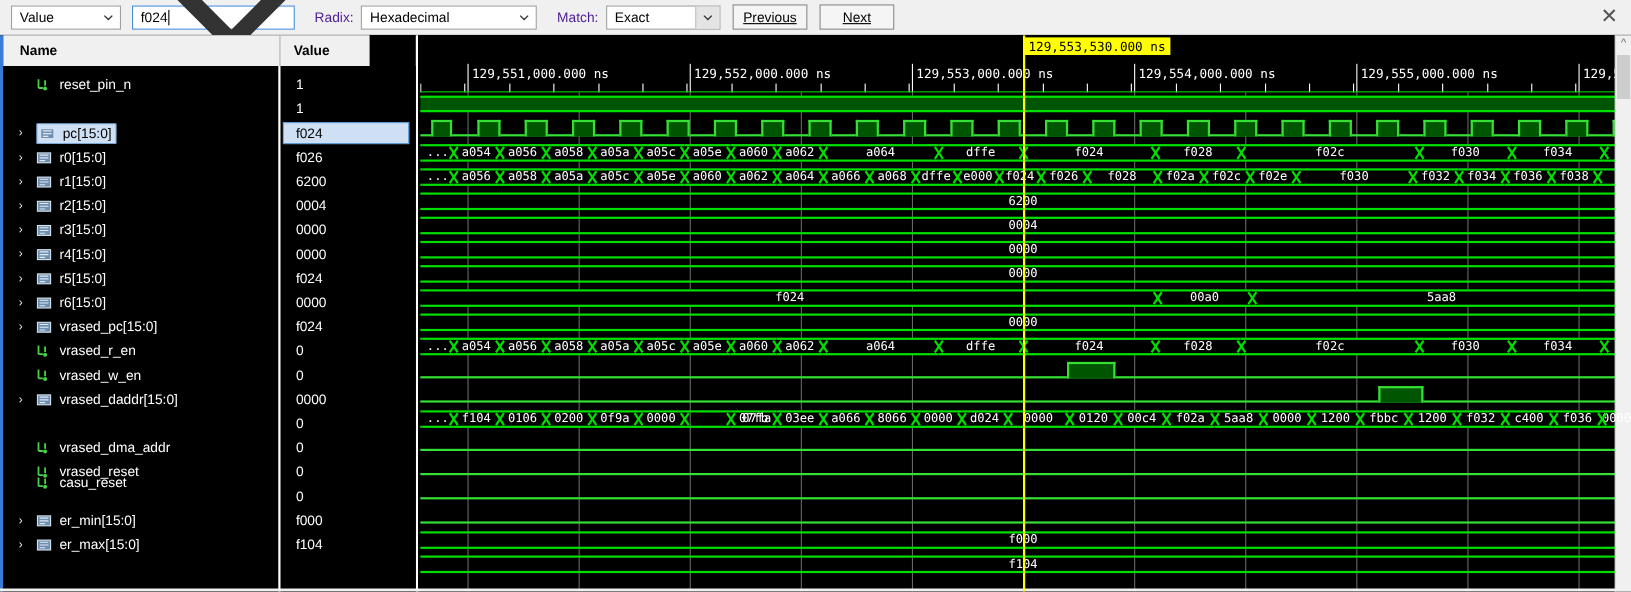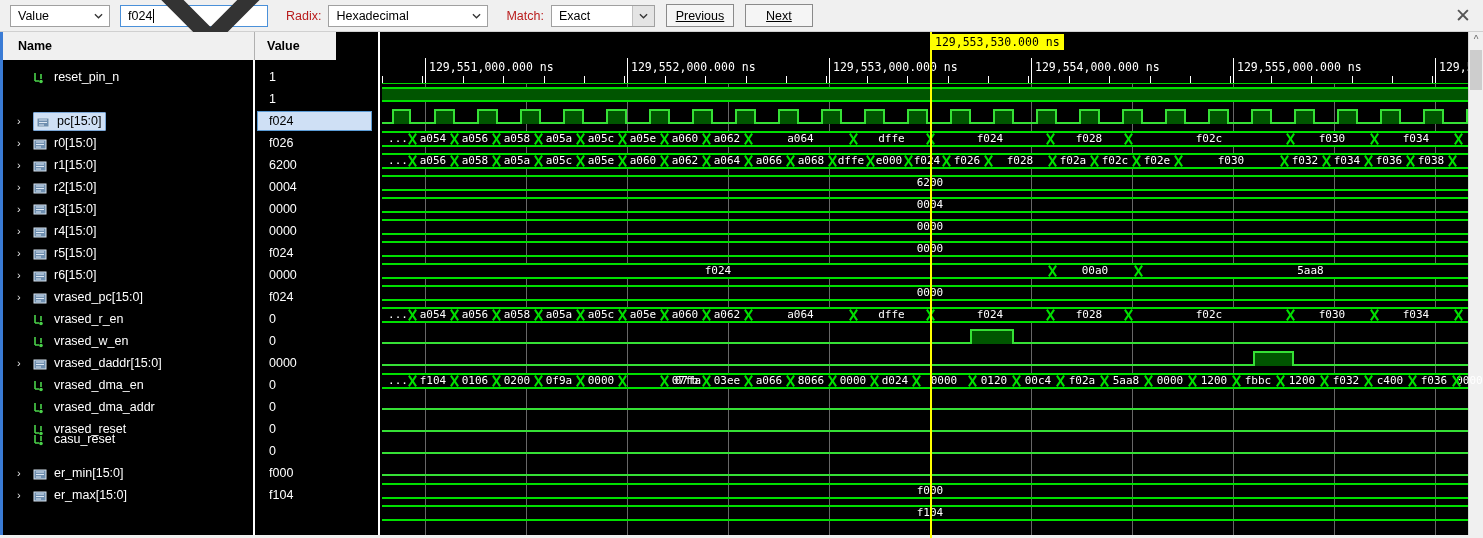--- a/index.html
+++ b/index.html
@@ -72,21 +72,21 @@
     margin-left: 10px;
   }
   .tb-input .cursor {
     display: inline-block;
     width: 1px; height: 14px;
     background: #000;
     margin-left: 1px;
   }
   .tb-label {
     font-size: 12.5px;
-    color: #b91c1c;
+    color: #4c1d95;
     margin-left: 18px;
     margin-right: 7px;
     white-space: nowrap;
   }
   .tb-select-radix { width: 160px; }
   .tb-select-match { width: 104px; }
   .tb-button {
     height: 23px;
     min-width: 68px;
     background: #f5f5f5;
@@ -549,21 +549,21 @@
             <span style="display: flex; align-items: center;">
               <span class="sig-icon"><svg viewBox="0 0 15 13" width="15" height="13">
                   <rect x="1" y="2" width="12" height="9" fill="#6f8fb0" stroke="#d8e4f0"></rect>
                   <path d="M3,4 L11,4 M3,6.5 L11,6.5 M3,9 L8,9" stroke="#dfe9f4" stroke-width="1"></path>
                 </svg></span>
               <span class="sig-label">r2[15:0]</span>
             </span>
           </div>
           <div class="sig-row name-row" style="top: 138px;">
             <span class="expander">›</span>
-            <span style="display: flex; align-items: flex-start;">
+            <span style="display: flex; align-items: flex-end;">
               <span class="sig-icon"><svg viewBox="0 0 15 13" width="15" height="13">
                   <rect x="1" y="2" width="12" height="9" fill="#6f8fb0" stroke="#d8e4f0"></rect>
                   <path d="M3,4 L11,4 M3,6.5 L11,6.5 M3,9 L8,9" stroke="#dfe9f4" stroke-width="1"></path>
                 </svg></span>
               <span class="sig-label">r3[15:0]</span>
             </span>
           </div>
           <div class="sig-row name-row" style="top: 160px;">
             <span class="expander">›</span>
             <span style="display: flex; align-items: center;">
@@ -625,30 +625,20 @@
             </span>
           </div>
           <div class="sig-row name-row" style="top: 292px;">
             <span class="expander">›</span>
             <span style="display: flex; align-items: center;">
               <span class="sig-icon"><svg viewBox="0 0 15 13" width="15" height="13">
                   <rect x="1" y="2" width="12" height="9" fill="#6f8fb0" stroke="#d8e4f0"></rect>
                   <path d="M3,4 L11,4 M3,6.5 L11,6.5 M3,9 L8,9" stroke="#dfe9f4" stroke-width="1"></path>
                 </svg></span>
               <span class="sig-label">vrased_daddr[15:0]</span>
-            </span>
-          </div>
-          <div class="sig-row name-row" style="top: 314px;">
-            <span class="expander blank">&nbsp;</span>
-            <span style="display: flex; align-items: center;">
-              <span class="sig-icon"><svg viewBox="0 0 15 13" width="15" height="13">
-                  <path d="M2,1 L2,9 M2,9 L6,9 M8,2 L8,7" stroke="#4ad24a" stroke-width="1.6" fill="none"></path>
-                  <circle cx="8" cy="9.5" r="1.8" fill="#4ad24a"></circle>
-                </svg></span>
-              <span class="sig-label">vrased_dma_en</span>
             </span>
           </div>
           <div class="sig-row name-row" style="top: 336px;">
             <span class="expander blank">&nbsp;</span>
             <span style="display: flex; align-items: center;">
               <span class="sig-icon"><svg viewBox="0 0 15 13" width="15" height="13">
                   <path d="M2,1 L2,9 M2,9 L6,9 M8,2 L8,7" stroke="#4ad24a" stroke-width="1.6" fill="none"></path>
                   <circle cx="8" cy="9.5" r="1.8" fill="#4ad24a"></circle>
                 </svg></span>
               <span class="sig-label">vrased_dma_addr</span>

